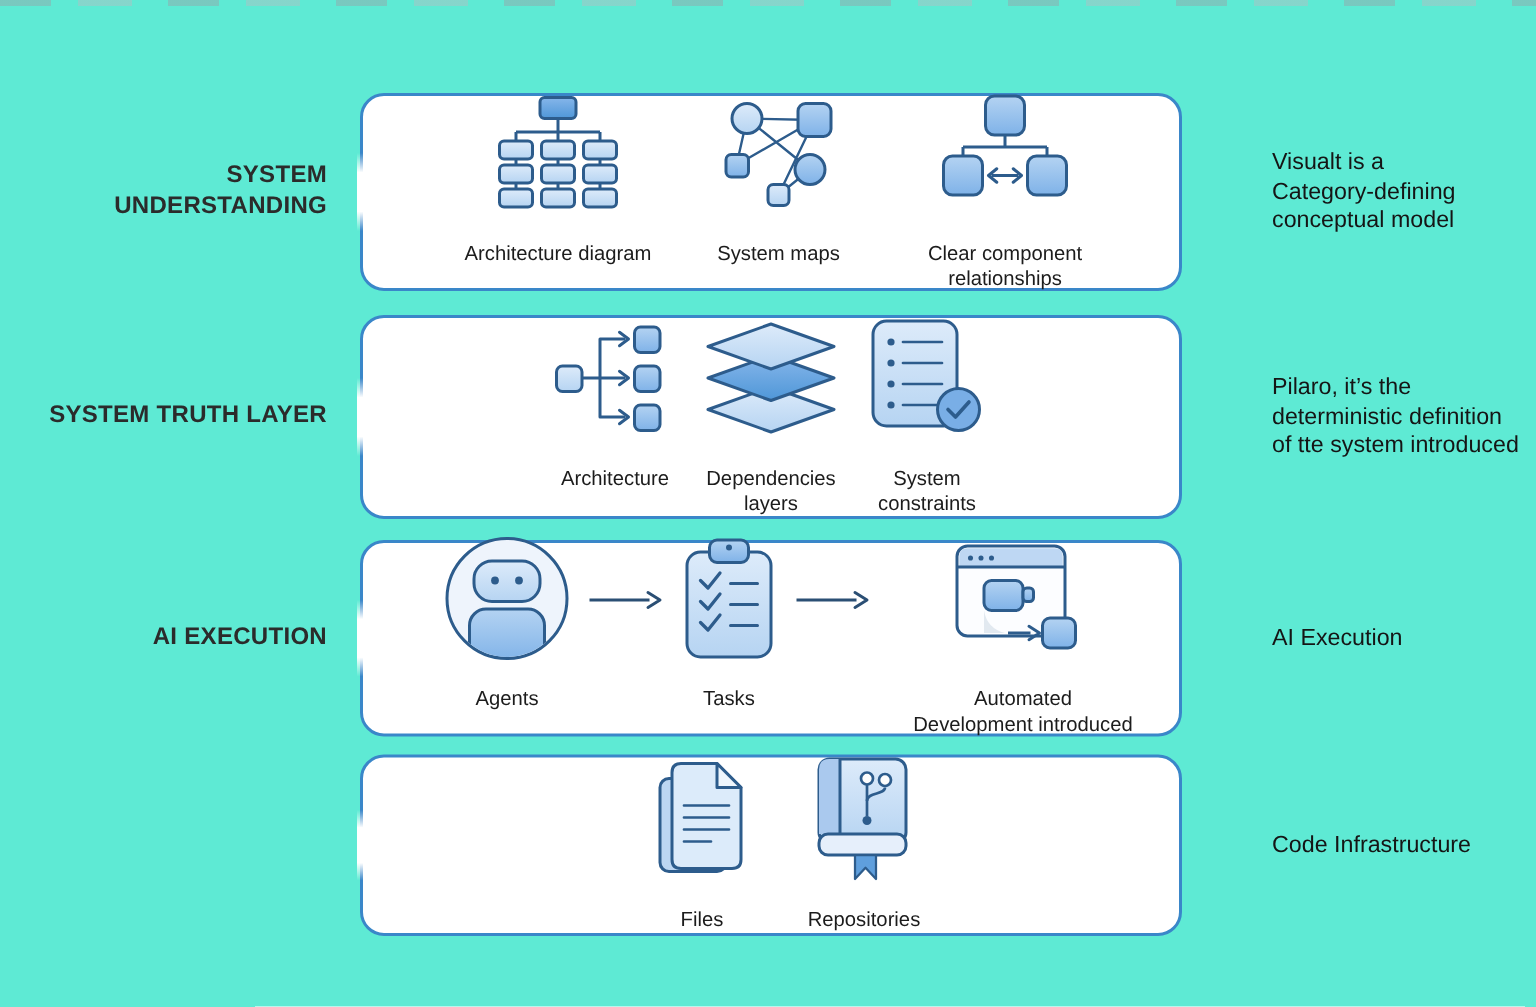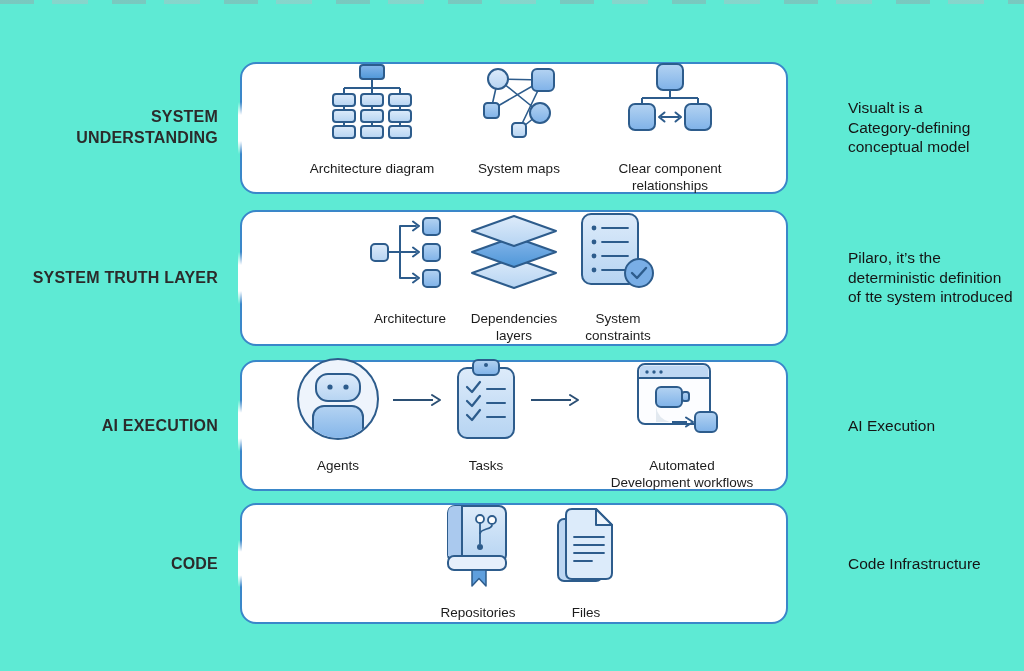--- a/index.html
+++ b/index.html
@@ -220,57 +220,56 @@
                 <circle cx="25" cy="13" r="1.7" fill="#2d5c8c"></circle>
               <path d="M20 48 Q22 60 34 63 L20 63 Z" fill="#dbe3ec" opacity="0.8"></path>
               <rect x="20" y="28" width="26" height="20" rx="5" fill="url(#gm)" stroke="#2d5c8c" stroke-width="2"></rect>
               <rect x="46" y="33" width="7" height="9" rx="2.5" fill="url(#gm)" stroke="#2d5c8c" stroke-width="2"></rect>
               <path d="M36 63 H51" stroke="#2d5c8c" stroke-width="2" fill="none"></path>
               <path d="M50 58.5 L57 63 L50 67.5" stroke="#2d5c8c" stroke-width="2" fill="none" stroke-linecap="round" stroke-linejoin="round"></path>
               <rect x="59" y="53" width="22" height="20" rx="5" fill="url(#gm)" stroke="#2d5c8c" stroke-width="2"></rect>
             </svg>
           </div>
           <div class="caption">Automated
-Development workflows</div>
+Development introduced</div>
         </div>
       </div>
     </div>
     <div class="row-desc">AI Execution</div>
   </section>
 
   <section class="layer-row" style="top:503px;height:121px">
-    <div class="row-label">CODE</div>
     <div class="row-box">
       <div class="box-items" style="gap:14px;padding-left:26px">
+        <div class="item" style="width:84px">
+          <div class="icon-wrap">
+            <svg width="64" height="78" viewBox="0 0 64 78">
+              <rect x="4" y="12" width="44" height="62" rx="6" fill="#bcd6f2" stroke="#2d5c8c" stroke-width="2"></rect>
+              <path d="M18 2 H42 L58 18 V66 Q58 72 52 72 H18 Q12 72 12 66 V8 Q12 2 18 2 Z" fill="#dcebfa" stroke="#2d5c8c" stroke-width="2" stroke-linejoin="round"></path>
+              <polygon points="42,2 58,18 42,18" fill="#eef5fc" stroke="#2d5c8c" stroke-width="2" stroke-linejoin="round"></polygon>
+              <path d="M20 30 H50 M20 38 H50 M20 46 H50 M20 54 H38" stroke="#2d5c8c" stroke-width="1.8" stroke-linecap="round"></path>
+            </svg>
+          </div>
+          <div class="caption">Files</div>
+        </div>
         <div class="item" style="width:104px">
           <div class="icon-wrap">
             <svg width="72" height="84" viewBox="0 0 72 84">
               <rect x="6" y="2" width="58" height="56" rx="7" fill="url(#gl)" stroke="#2d5c8c" stroke-width="2"></rect>
               <path d="M20 2 H13 Q6 2 6 9 V52 H20 Z" fill="#aac9ee"></path>
               <path d="M20 2 V52" stroke="#2d5c8c" stroke-width="2"></path>
               <rect x="6" y="52" width="58" height="14" rx="6" fill="#e6effb" stroke="#2d5c8c" stroke-width="2"></rect>
               <polygon points="30,66 44,66 44,82 37,74.5 30,82" fill="#5f9fdd" stroke="#2d5c8c" stroke-width="1.5" stroke-linejoin="round"></polygon>
               <circle cx="38" cy="15" r="4" fill="#fdfdfd" stroke="#2d5c8c" stroke-width="1.8"></circle>
               <path d="M38 19 V40" stroke="#2d5c8c" stroke-width="1.8"></path>
               <path d="M38 30 C38 24 50 26 50 21" stroke="#2d5c8c" stroke-width="1.8" fill="none"></path>
               <circle cx="50" cy="16" r="4" fill="#fdfdfd" stroke="#2d5c8c" stroke-width="1.8"></circle>
               <circle cx="38" cy="43" r="3" fill="#2d5c8c"></circle>
             </svg>
           </div>
           <div class="caption">Repositories</div>
         </div>
-        <div class="item" style="width:84px">
-          <div class="icon-wrap">
-            <svg width="64" height="78" viewBox="0 0 64 78">
-              <rect x="4" y="12" width="44" height="62" rx="6" fill="#bcd6f2" stroke="#2d5c8c" stroke-width="2"></rect>
-              <path d="M18 2 H42 L58 18 V66 Q58 72 52 72 H18 Q12 72 12 66 V8 Q12 2 18 2 Z" fill="#dcebfa" stroke="#2d5c8c" stroke-width="2" stroke-linejoin="round"></path>
-              <polygon points="42,2 58,18 42,18" fill="#eef5fc" stroke="#2d5c8c" stroke-width="2" stroke-linejoin="round"></polygon>
-              <path d="M20 30 H50 M20 38 H50 M20 46 H50 M20 54 H38" stroke="#2d5c8c" stroke-width="1.8" stroke-linecap="round"></path>
-            </svg>
-          </div>
-          <div class="caption">Files</div>
-        </div>
       </div>
     </div>
     <div class="row-desc">Code Infrastructure</div>
   </section>
 
 </div>
 
 </body></html>

